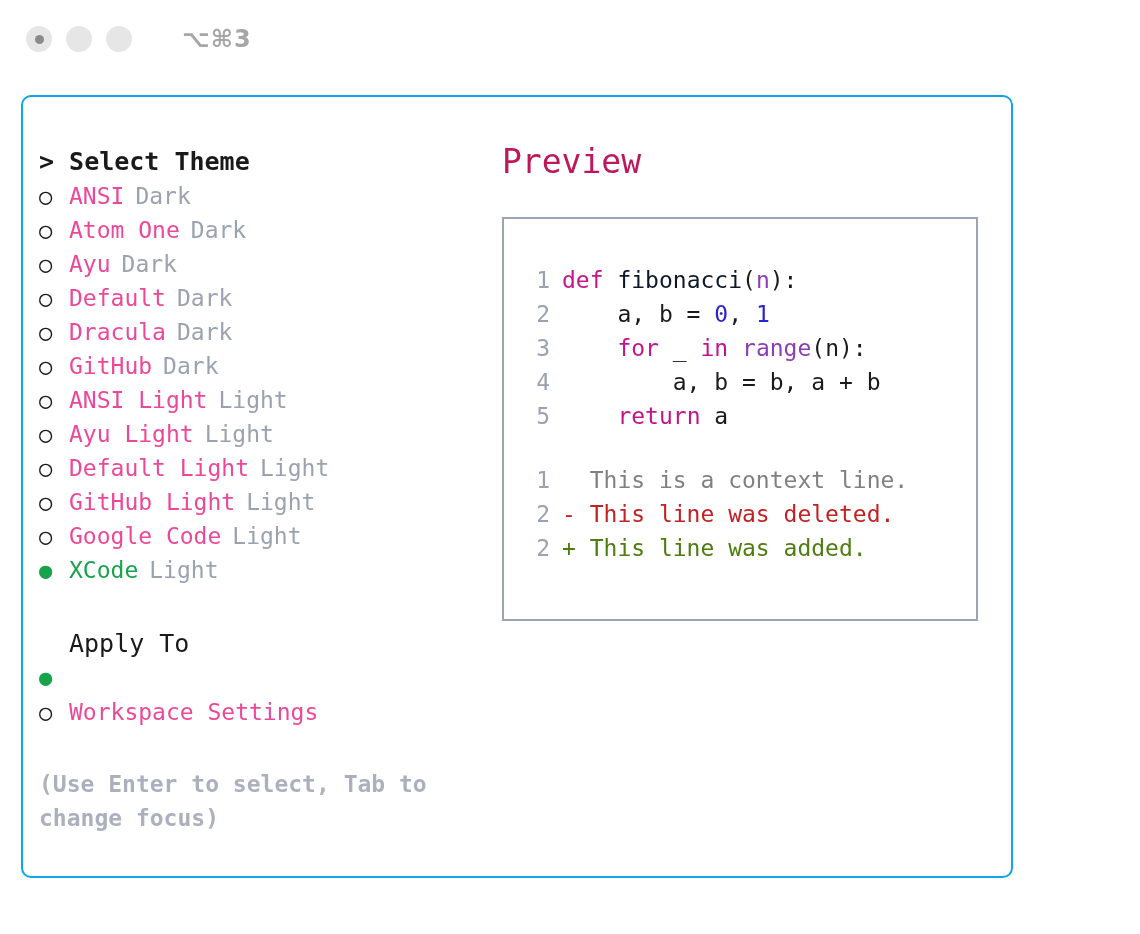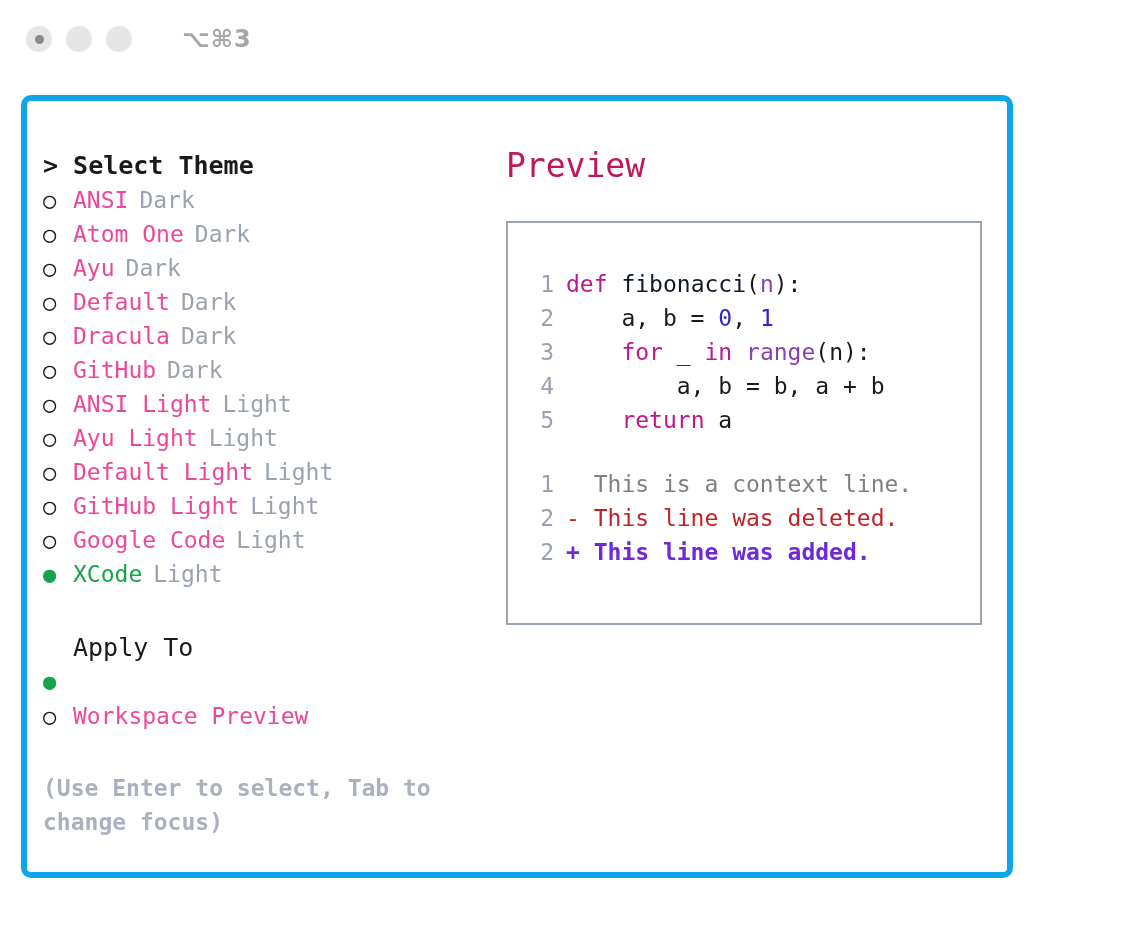--- a/index.html
+++ b/index.html
@@ -62,21 +62,21 @@
     font-family: "DejaVu Sans", "Liberation Sans", sans-serif;
   }
 
   
   #panel {
     position: absolute;
     left: 21px;
     top: 95px;
     width: 992px;
     height: 783px;
-    border: 6px solid #0ea5e9;
+    border: 2px solid #0ea5e9;
     border-radius: 10px;
     box-sizing: border-box;
     background: #ffffff;
   }
 
   
   #left-col {
     position: absolute;
     left: 16px;
     top: 48px;
@@ -169,21 +169,21 @@
   }
   .code-gap { height: 30px; }
 
   .tok-kw    { color: #c2158b; }
   .tok-fn    { color: #0f172a; }
   .tok-param { color: #8a3fb5; }
   .tok-num   { color: #2b23d6; }
   .tok-plain { color: #1a1a1a; }
   .tok-ctx   { color: #808080; }
   .tok-del   { color: #c32222; }
-  .tok-add   { color: #6d28d9; font-weight: bold; }
+  .tok-add   { color: #4d7c0f; }
 </style>
 </head>
 <body>
 
 <div id="window">
 
   <div id="titlebar">
     <div class="tl-dot">
       <div class="inner"></div>
     </div>
@@ -208,21 +208,21 @@
           <div class="opt-row"><span class="bullet">○</span><span class="opt-name">Default Light</span><span class="opt-kind">Light</span></div>
           <div class="opt-row"><span class="bullet">○</span><span class="opt-name">GitHub Light</span><span class="opt-kind">Light</span></div>
           <div class="opt-row"><span class="bullet">○</span><span class="opt-name">Google Code</span><span class="opt-kind">Light</span></div>
           <div class="opt-row"><span class="bullet filled">●</span><span class="opt-name selected">XCode</span><span class="opt-kind">Light</span></div>
         </div>
 
       <div id="apply-block">
         <div class="section-title sub">Apply To</div>
         <div id="apply-list">
             <div class="opt-row"><span class="bullet filled">●</span></div>
-            <div class="opt-row"><span class="bullet">○</span><span class="opt-name">Workspace Preview</span></div>
+            <div class="opt-row"><span class="bullet">○</span><span class="opt-name">Workspace Settings</span></div>
           </div>
       </div>
 
       <div id="hint">(Use Enter to select, Tab to change focus)</div>
     </div>
 
     <div id="right-col">
       <div id="preview-label">Preview</div>
       <div id="preview-box">
         <div id="code-block">

